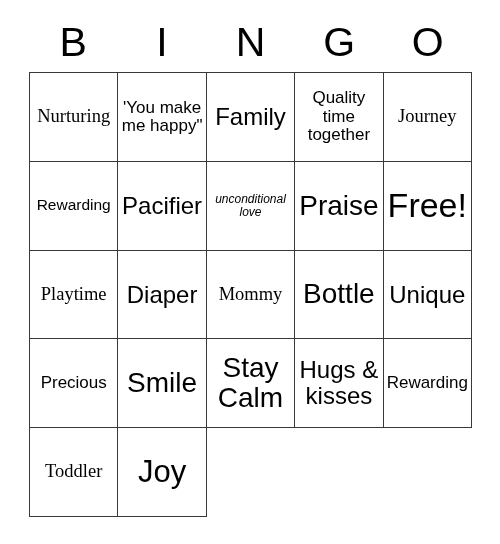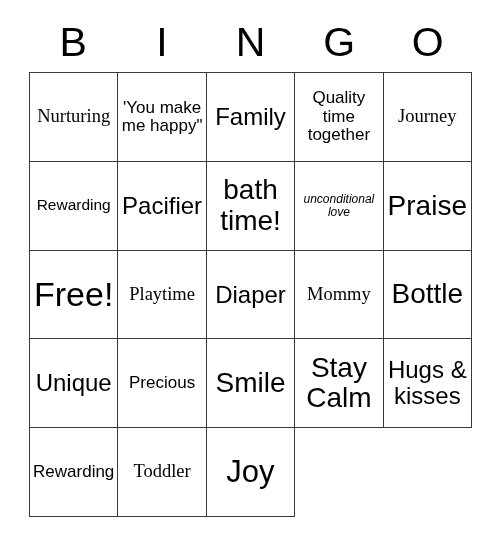--- a/index.html
+++ b/index.html
@@ -114,23 +114,20 @@
     <div class="bingo-cell">
         <span class="cell-text fs-m">Journey</span>
       </div>
 
     <div class="bingo-cell">
         <span class="cell-text fs-s">Rewarding</span>
       </div>
     <div class="bingo-cell">
         <span class="cell-text fs-ml">Pacifier</span>
       </div>
-    <div class="bingo-cell">
-        <span class="cell-text fs-xl">bath time!</span>
-      </div>
 
     <div class="bingo-cell">
         <span class="cell-text fs-xs">unconditional love</span>
       </div>
     <div class="bingo-cell">
         <span class="cell-text fs-xl">Praise</span>
       </div>
     <div class="bingo-cell">
         <span class="cell-text fs-huge">Free!</span>
       </div>

